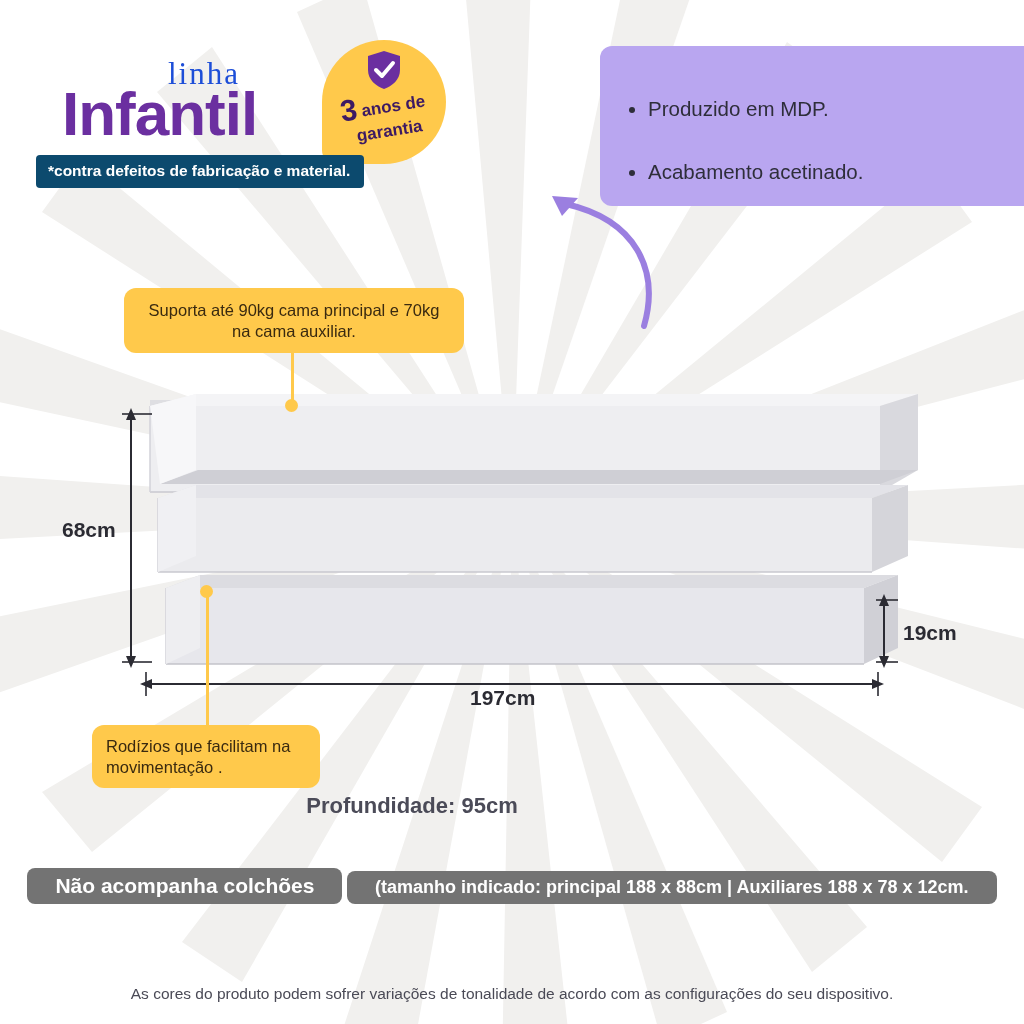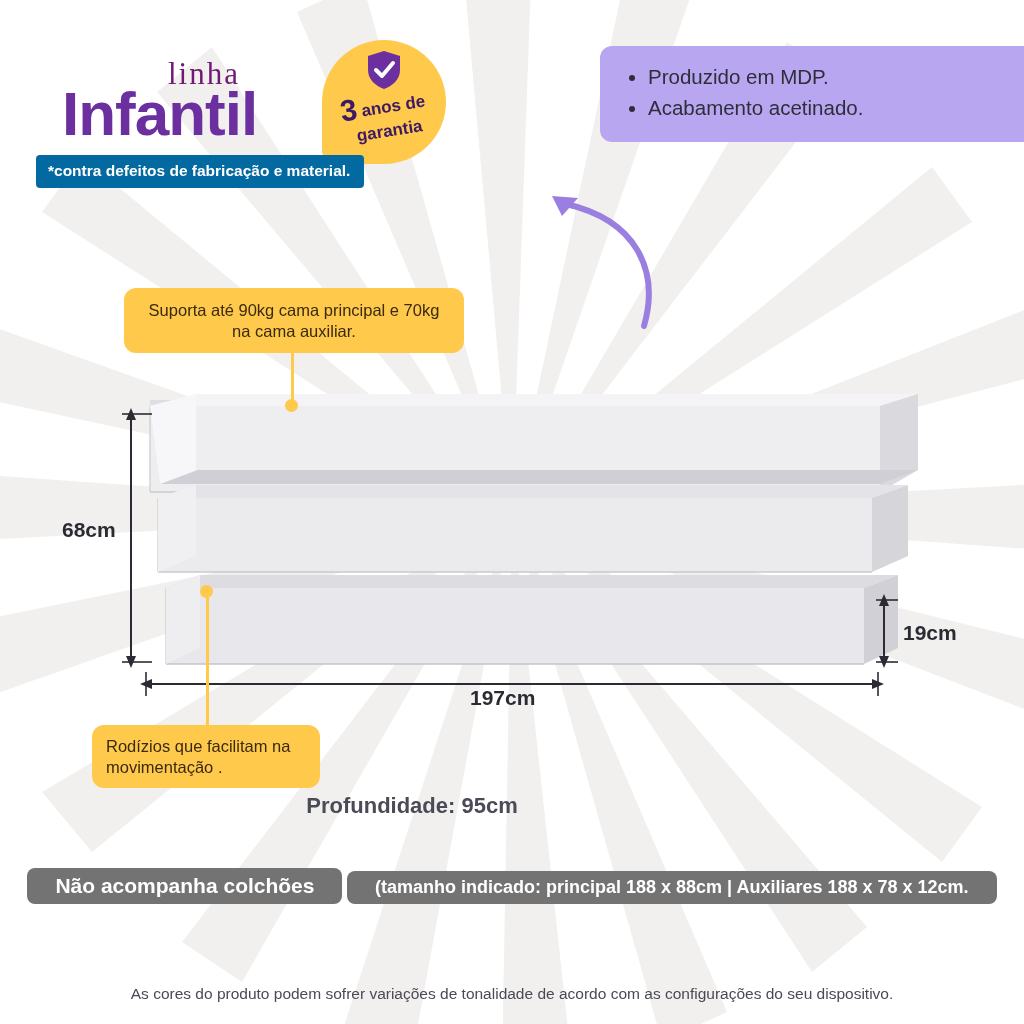--- a/index.html
+++ b/index.html
@@ -27,21 +27,21 @@
   
   .logo-wrap {
     position: absolute;
     left: 38px; top: 30px;
     width: 450px;
   }
   .logo-linha {
     position: absolute;
     left: 130px; top: 26px;
     font-size: 31px;
-    color: #701a75;
+    color: #1d4ed8;
     letter-spacing: 2px;
     font-family: "Liberation Serif", serif;
   }
   .logo-infantil {
     position: absolute;
     left: 24px; top: 48px;
     font-size: 62px;
     font-weight: bold;
     color: #6b2fa0;
     letter-spacing: -1px;
@@ -83,21 +83,21 @@
   }
   .warranty .w-gar {
     font-size: 17px; font-weight: bold;
     display: block;
     margin-left: 6px;
   }
 
   .disclaimer-strip {
     position: absolute;
     left: 36px; top: 155px;
-    background: #0369a1;
+    background: #0c4a6e;
     color: #ffffff;
     font-size: 15.5px;
     font-weight: bold;
     padding: 7px 14px 8px 12px;
     border-radius: 4px;
   }
 
   
   .feature-box {
     position: absolute;
@@ -107,20 +107,21 @@
     border-radius: 12px 0 0 12px;
     padding: 16px 20px 18px 26px;
   }
   .feature-box ul {
     margin: 0; padding-left: 22px;
   }
   .feature-box li {
     font-size: 20.5px;
     color: #2e2e3a;
     line-height: 1.5;
+    margin-top: 32px;
   }
 
   
   .callout {
     position: absolute;
     background: #ffc94b;
     border-radius: 12px;
     color: #3a2a10;
     font-size: 16.5px;
     line-height: 1.25;

